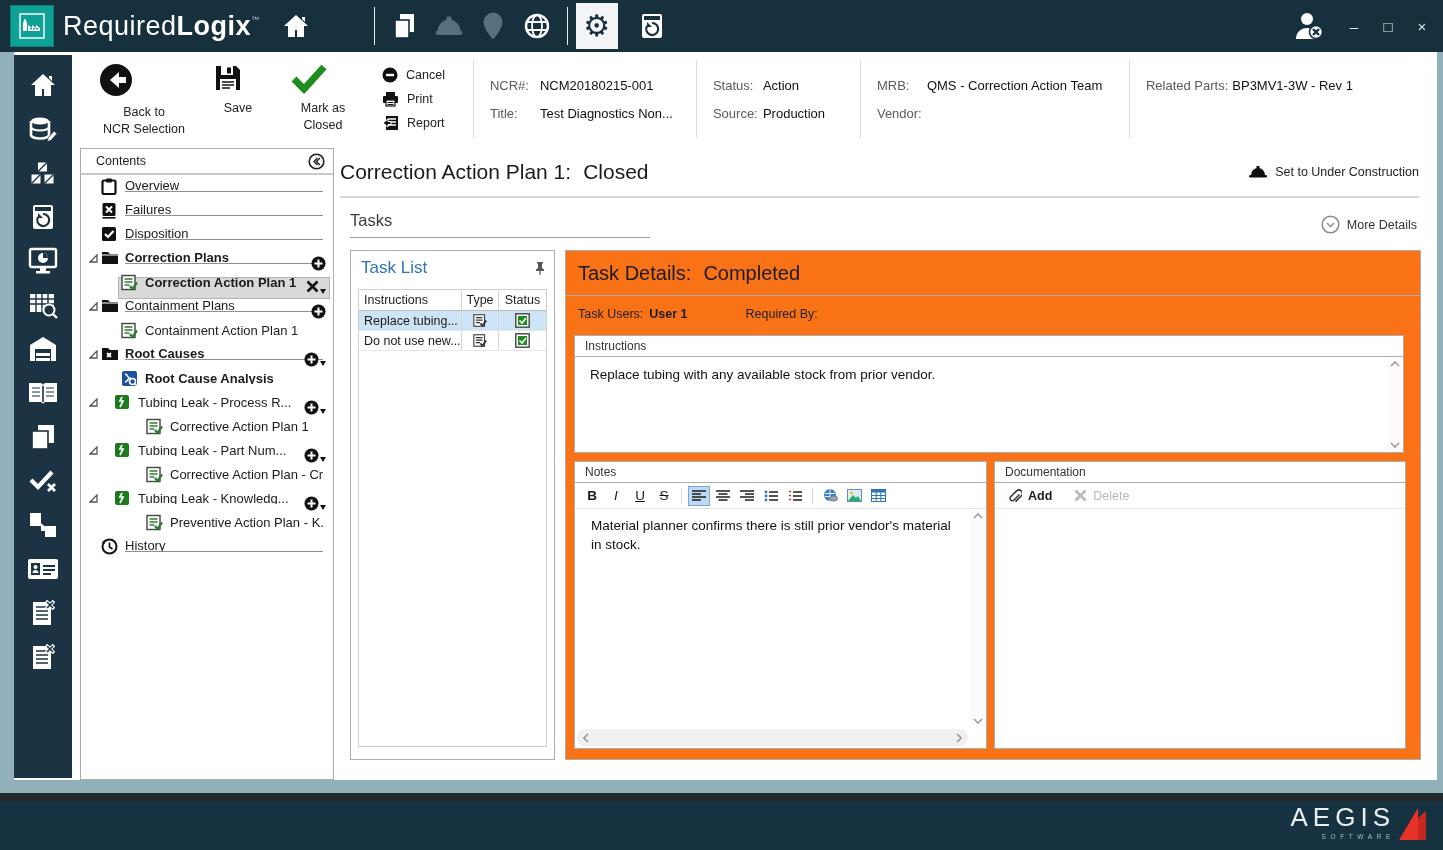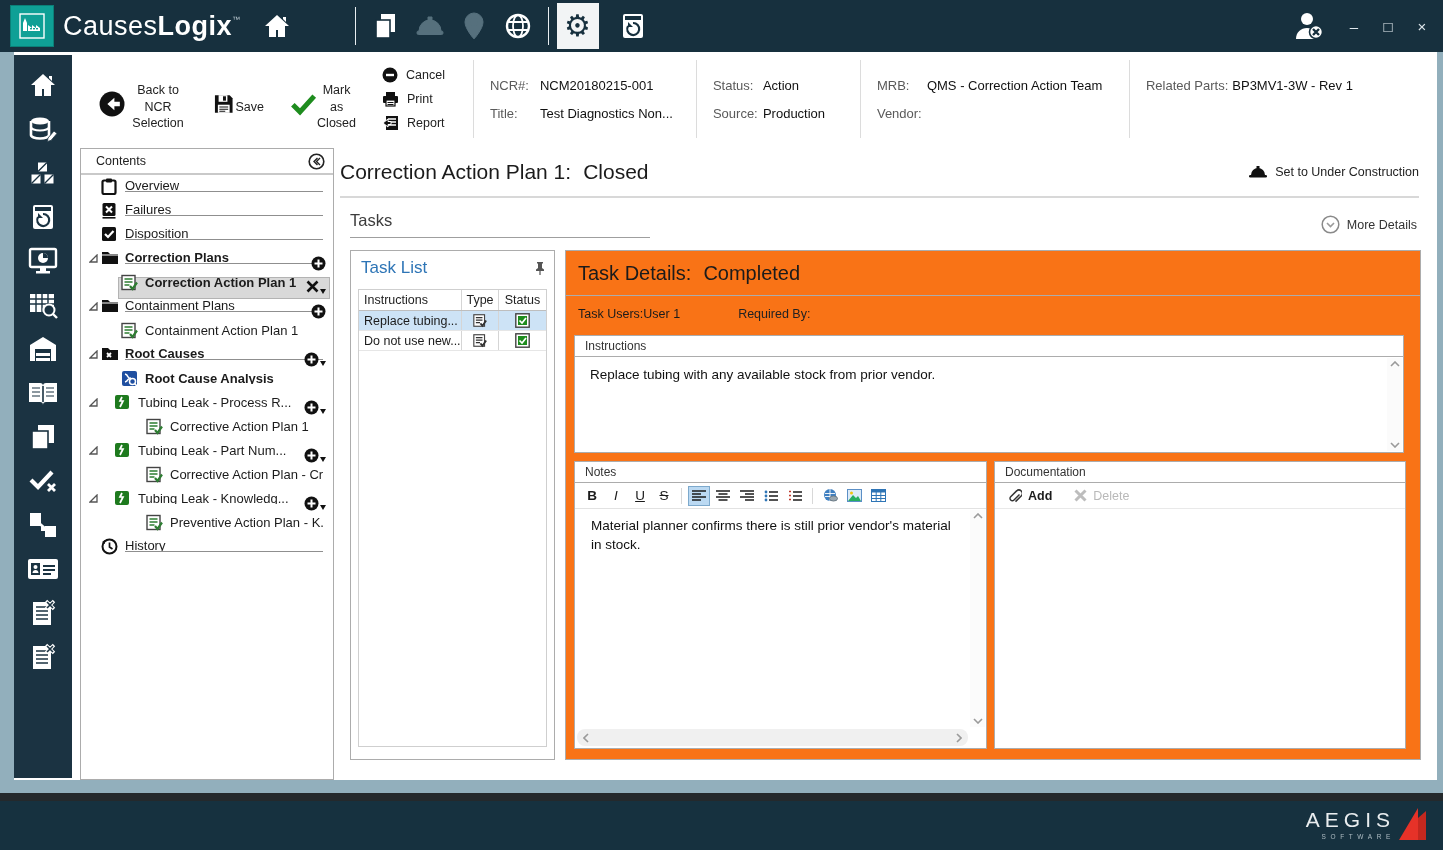--- a/index.html
+++ b/index.html
@@ -32,21 +32,21 @@
   .footer{position:absolute;left:0;top:801px;width:1443px;height:49px;background:#16313F}
 
   
   .sidebar{position:absolute;left:14px;top:55px;width:58px;height:723px;background:#1B3342;
            display:flex;flex-direction:column;align-items:center;padding-top:14px;gap:13px}
   .sb-ico{width:34px;height:31px;display:flex;align-items:center;justify-content:center;cursor:pointer}
 
   
   .toolbar{position:absolute;left:76px;top:52px;width:1361px;height:94px;background:#fff;
            display:flex;align-items:stretch}
-  .tbtn{display:flex;flex-direction:row;align-items:center;justify-content:flex-start;
+  .tbtn{display:flex;flex-direction:column;justify-content:flex-start;
         padding-top:10px;cursor:pointer;text-align:center}
   .tbtn .lbl{font-size:12.5px;color:#222;line-height:1.35;margin-top:6px}
   .tsmall{display:flex;flex-direction:column;justify-content:center;gap:8px;margin-left:26px}
   .sbtn{display:flex;align-items:center;gap:8px;font-size:12.5px;color:#222;cursor:pointer}
   .fdiv{width:1px;background:#DCDCDC;margin:8px 0}
   .fgroup{display:flex;flex-direction:column;justify-content:center;gap:13px;padding:0 16px}
   .frow{display:flex;font-size:13px;white-space:nowrap}
   .frow .flab{color:#5a5a5a;min-width:46px}
   .frow .fval{font-weight:400;color:#111;margin-left:4px}
   .fgroup.rel{justify-content:flex-start;padding-top:26px}
@@ -95,21 +95,21 @@
   .tl-c2{width:37px;display:flex;justify-content:center;border-left:1px solid #D5D5D5;height:100%;align-items:center}
   .tl-c3{width:48px;display:flex;justify-content:center;border-left:1px solid #D5D5D5;height:100%;align-items:center}
   .tl-r.sel{background:#CDE3F6}
   .tl-r.data{border-bottom:1px solid #E6E6E6;cursor:pointer}
 
   .taskdetails{position:absolute;left:229px;top:102px;right:10px;bottom:20px;border:1px solid #ACACAC;background:#f97316}
   .td-head{height:45px;border-bottom:1px solid #ACACAC;display:flex;align-items:center;padding-left:12px;
            font-size:20px;font-weight:400}
   .td-head .status{margin-left:12px}
   .td-meta{position:absolute;left:12px;top:56px;display:flex;font-size:12.5px;align-items:center}
-  .td-meta .mval{font-weight:400;}
+  .td-meta .mval{font-weight:700;margin-left:6px}
   .td-meta .req{margin-left:58px;color:#222}
   .gbox{border:1px solid #ACACAC;position:absolute;background:#fff}
   .gb-head{height:21px;border-bottom:1px solid #ACACAC;font-size:12px;color:#333;
            display:flex;align-items:center;padding-left:10px}
   .gb-instructions{left:8px;right:16px;top:84px;height:118px}
   .gb-body{position:relative;height:calc(100% - 21px)}
   .gb-text{padding:9px 26px 8px 15px;font-size:13.5px;color:#111;line-height:1.35}
   .vscroll{position:absolute;top:1px;bottom:1px;right:1px;width:15px;display:flex;flex-direction:column;
            justify-content:space-between;align-items:center;padding:3px 0;background:#FBFBFB}
   .hscroll{position:absolute;left:2px;right:18px;bottom:2px;height:17px;background:#F0F0F0;border-radius:8px;
@@ -125,42 +125,42 @@
   .ntb .strike{text-decoration:line-through}
   .notes-area{position:relative;height:calc(100% - 47px)}
   .notes-text{padding:8px 28px 8px 16px;font-size:13.5px;line-height:1.4;color:#111}
   .dtb{height:26px;display:flex;align-items:center;gap:22px;padding:0 12px;border-bottom:1px solid #E9E9E9}
   .dbtn{display:flex;align-items:center;gap:6px;font-size:12.5px;cursor:pointer}
   .dbtn.off{color:#B9B9B9;cursor:default}
 
   
   .aegis{position:absolute;right:16px;top:3px;display:flex;align-items:flex-end;gap:2px}
   .aegis .txt{display:flex;flex-direction:column;align-items:flex-end;padding-bottom:4px}
-  .aegis .nm{color:#E9EDEF;font-size:21px;letter-spacing:5px;font-weight:500;line-height:1}
+  .aegis .nm{color:#E9EDEF;font-size:26px;letter-spacing:5px;font-weight:500;line-height:1}
   .aegis .sb{color:#AEBCC3;font-size:6.5px;letter-spacing:4.6px;margin-top:3px}
   .chev{stroke:#9a9a9a;fill:none;stroke-width:1.6}
 </style>
 </head>
 <body>
 
 <header class="titlebar">
   <div class="logo-box">
     <svg width="30" height="30" viewBox="0 0 30 30">
       <rect x="3" y="3" width="24" height="24" fill="none" stroke="#fff" stroke-width="1.4"></rect>
       <path d="M6 20v-8l2-5 2 5v8z" fill="#fff"></path>
       <path d="M11 20v-6l4 3v-3l4 3v-3l4 3v3z" fill="#fff"></path>
       <g fill="#0FA096">
           <rect x="13" y="17" width="2" height="1.4"></rect>
           <rect x="16" y="17" width="2" height="1.4"></rect>
           <rect x="19" y="17" width="2" height="1.4"></rect>
         </g>
     </svg>
   </div>
   <div class="brand">
-    <span class="light">Causes</span>
+    <span class="light">Required</span>
       <span class="bold">Logix</span>
       <span class="tm">™</span>
   </div>
   <div class="tb-ico" style="margin-left:14px">
     <svg width="30" height="28" viewBox="0 0 30 28">
         <path d="M15 3 3 14h4v11h7v-7h2v7h7V14h4z" fill="#fff"></path>
         <path d="M21 5h3v5l-3-3z" fill="#fff"></path>
       </svg>
   </div>
   <div class="tb-div" style="margin-left:56px"></div>

